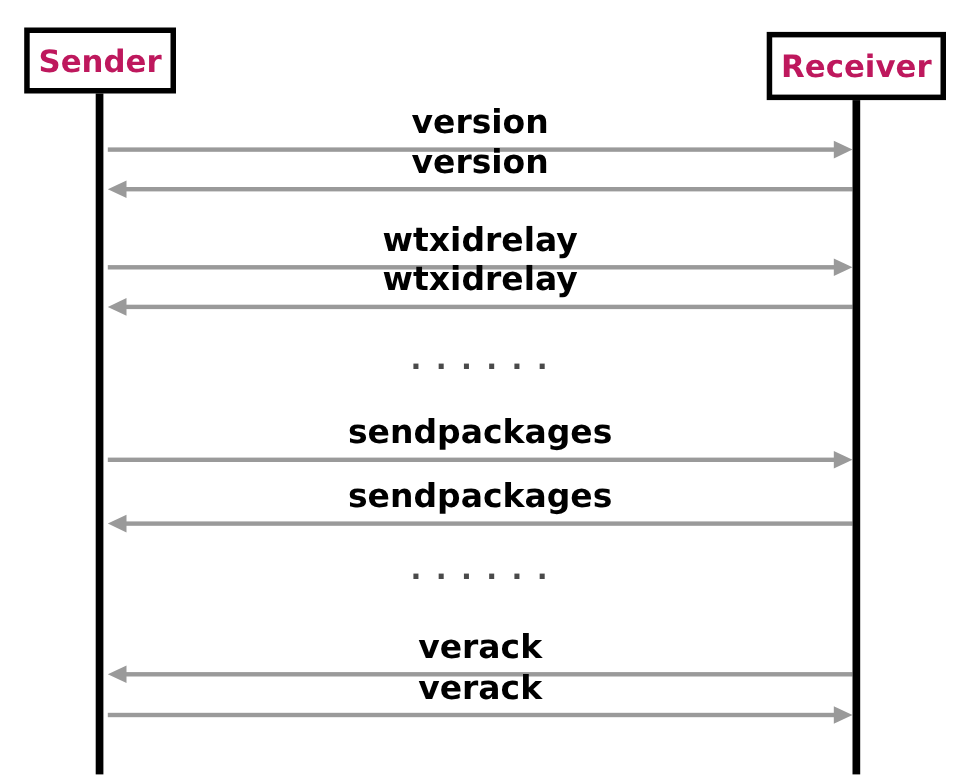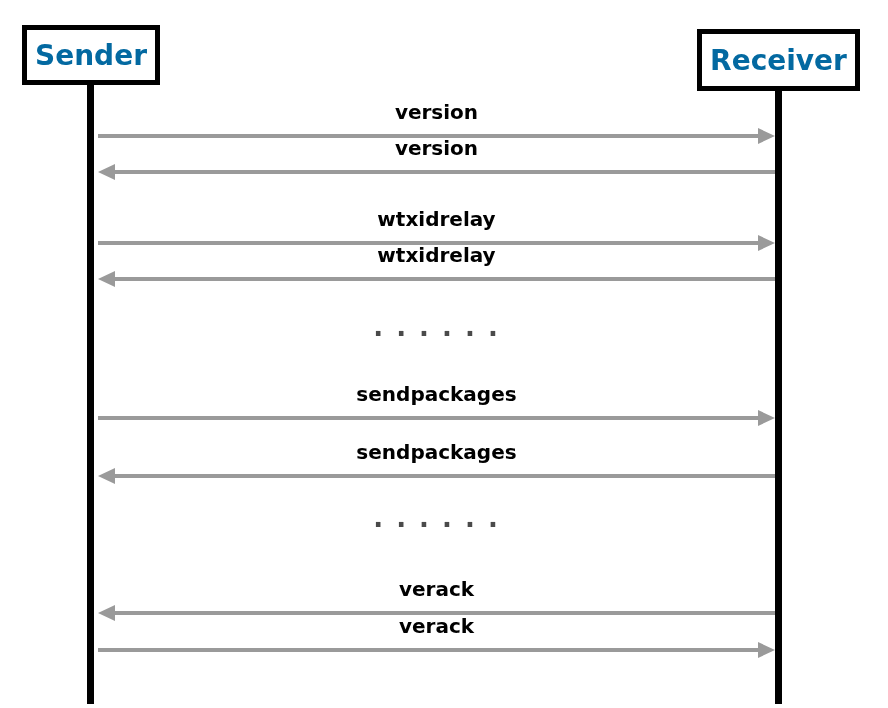--- a/index.html
+++ b/index.html
@@ -17,21 +17,21 @@
   
   .actor {
     position: absolute;
     border: 5px solid #000000;
     background: #ffffff;
     display: flex;
     align-items: center;
     justify-content: center;
     font-weight: 700;
     font-size: 28px;
-    color: #0369a1;
+    color: #be185d;
     z-index: 2;
   }
   .actor.sender   { left: 22px;  top: 25px; width: 138px; height: 60px; }
   .actor.receiver { left: 697px; top: 18px; width: 163px; height: 62px; margin-top: 11px; }
 
   
   .lifeline {
     position: absolute;
     width: 7px;
     background: #000000;
@@ -42,21 +42,21 @@
 
   
   .msg {
     position: absolute;
     left: 98px;
     width: 677px;
   }
   .msg-label {
     text-align: center;
     font-weight: 700;
-    font-size: 20px;
+    font-size: 30px;
     color: #000000;
     height: 24px;
     line-height: 24px;
   }
   .arrow {
     position: relative;
     height: 18px;
     margin-top: 3px;
   }
   .arrow .line {

